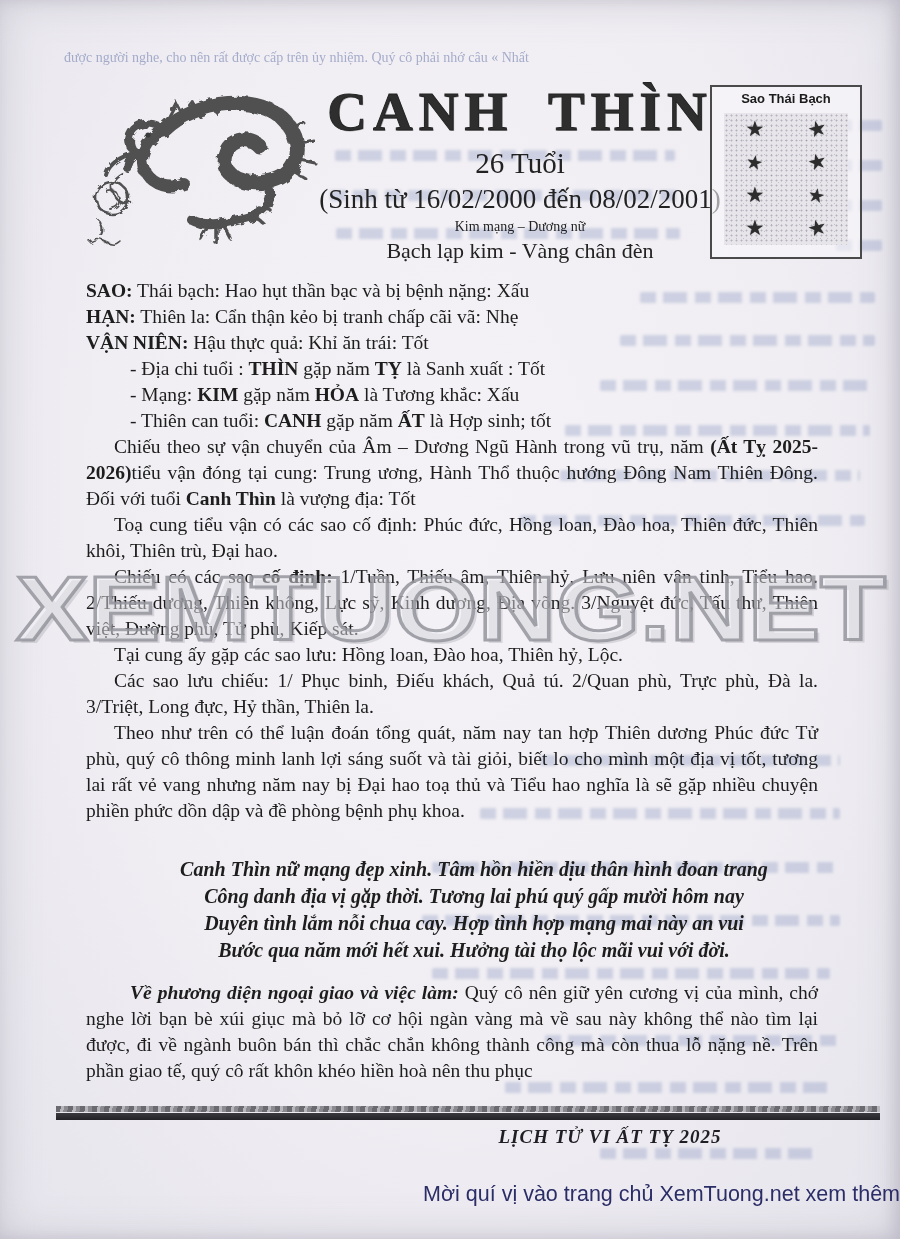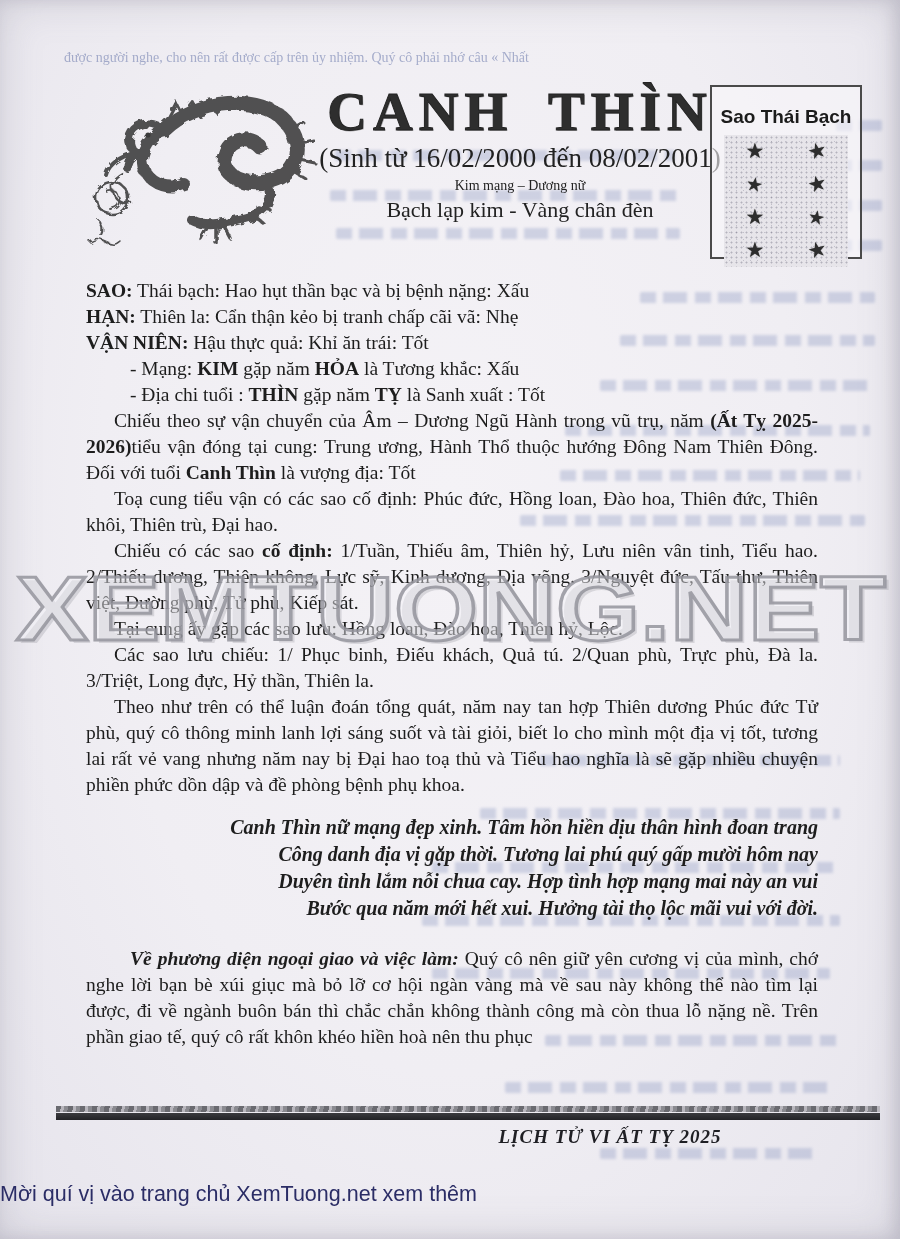--- a/index.html
+++ b/index.html
@@ -38,21 +38,21 @@
   }
   .age{font-size:29px;margin-top:8px;color:#222;}
   .birth{font-size:27px;margin-top:4px;color:#222;}
   .menh{font-size:14px;margin-top:4px;color:#222;}
   .napam{font-size:22px;margin-top:3px;color:#222;}
   .star-box{
     position:absolute;left:710px;top:85px;width:152px;height:174px;z-index:2;
     border:2px solid #4a4a4a;background:rgba(248,247,250,.6);box-sizing:border-box;
     text-align:center;
   }
-  .star-box-title{font-family:"Liberation Sans",sans-serif;font-weight:700;font-size:19px;margin-top:19px;color:#1b1b1b;}
+  .star-box-title{font-family:"Liberation Sans",sans-serif;font-weight:700;font-size:13px;margin-top:4px;color:#1b1b1b;}
   .star-grid{
     margin:7px 12px 0 12px;height:132px;
     display:grid;grid-template-columns:1fr 1fr;align-items:center;justify-items:center;
     background-color:#e7e5ea;
     background-image:radial-gradient(rgba(95,95,115,.38) .9px, transparent 1.1px),
                      radial-gradient(rgba(95,95,115,.28) .8px, transparent 1px);
     background-size:5px 5px, 7px 7px;background-position:0 0, 2px 3px;
   }
   .star{font-size:21px;color:#2d2d2d;line-height:1;text-shadow:0 0 1px #555;}
   .star:nth-child(2n){transform:rotate(-14deg);}
@@ -60,24 +60,24 @@
   
   .content{
     position:absolute;left:86px;top:278px;width:732px;z-index:2;
     font-size:19.5px;line-height:26px;text-align:justify;
   }
   .content b{font-weight:700;}
   .lede{white-space:nowrap;}
   .dash{padding-left:44px;white-space:nowrap;}
   .para{text-indent:28px;margin:0;}
   .verse{
-    margin:16px 0 0 44px;font-weight:700;font-style:italic;font-size:20px;line-height:27px;
-    text-align:right;
-  }
-  .ngoai-giao{margin-top:24px;text-indent:44px;}
+    margin:32px 0 0 44px;font-weight:700;font-style:italic;font-size:20px;line-height:27px;
+    text-align:center;
+  }
+  .ngoai-giao{margin-top:16px;text-indent:44px;}
   .ngoai-giao .lead{font-weight:700;font-style:italic;}
   
   .watermark{
     position:absolute;left:16px;top:564px;z-index:3;pointer-events:none;
     font-family:"Liberation Sans",sans-serif;font-weight:800;font-size:90px;line-height:1;
     transform:scaleX(1.20);transform-origin:left center;white-space:nowrap;
     color:rgba(246,245,249,.40);
     -webkit-text-stroke:3px rgba(148,148,156,.85);
     text-shadow:3px 3px 0 rgba(120,120,128,.22);
   }
@@ -88,21 +88,21 @@
   }
   .rule-solid{
     position:absolute;left:56px;right:20px;top:1113px;height:7px;z-index:2;
     background:linear-gradient(#3a3a3e,#232327);
   }
   .footer-title{
     position:absolute;top:1126px;left:430px;width:360px;text-align:center;z-index:2;
     font-weight:700;font-style:italic;font-size:19px;color:#1f1f24;letter-spacing:1px;
   }
   .bottom-note{
-    position:absolute;top:1182px;left:0;width:100%;text-align:left;z-index:2;
+    position:absolute;top:1182px;left:0;width:100%;text-align:right;z-index:2;
     font-family:"Liberation Sans",sans-serif;font-size:21.5px;color:#2b2d66;
   }
 </style>
 </head>
 <body>
 
 <div id="page">
 
   <div class="bleed-top">được người nghe, cho nên rất được cấp trên ủy nhiệm. Quý cô phải nhớ câu « Nhất</div>
   <div class="bleed-layer">
@@ -152,20 +152,21 @@
         <circle cx="38" cy="122" r="16" stroke-width="2.6"></circle>
         <path d="M32,116 q11,-4 13,6 q2,9 -9,11" stroke-width="1.8"></path>
         <path d="M24,144 q7,8 3,15" stroke-width="2"></path>
         <path d="M16,166 q8,-5 16,0 q8,5 14,-1" stroke-width="1.6"></path>
       </g>
     </svg>
   </div>
 
   <div class="head-center">
     <div class="main-title">CANH THÌN</div>
+    <div class="age">26 Tuổi</div>
     <div class="birth">(Sinh từ 16/02/2000 đến 08/02/2001)</div>
     <div class="menh">Kim mạng – Dương nữ</div>
     <div class="napam">Bạch lạp kim  -  Vàng chân đèn</div>
   </div>
 
   <div class="star-box">
     <div class="star-box-title">Sao Thái Bạch</div>
     <div class="star-grid">
         <span class="star">★</span>
         <span class="star">★</span>
@@ -175,22 +176,23 @@
         <span class="star">★</span>
         <span class="star">★</span>
         <span class="star">★</span>
       </div>
   </div>
 
   <div class="content">
     <div class="lede"><b>SAO:</b><span> Thái bạch: Hao hụt thần bạc và bị bệnh nặng: Xấu</span></div>
     <div class="lede"><b>HẠN:</b><span> Thiên la: Cẩn thận kẻo bị tranh chấp cãi vã: Nhẹ</span></div>
     <div class="lede"><b>VẬN NIÊN:</b><span> Hậu thực quả: Khỉ ăn trái: Tốt</span></div>
+    <div class="dash"><span>- Địa chi tuổi : </span><b>THÌN</b><span> gặp năm </span><b>TỴ</b><span> là Sanh xuất : Tốt</span></div>
     <div class="dash"><span>- Mạng: </span><b>KIM</b><span> gặp năm </span><b>HỎA</b><span> là Tương khắc: Xấu</span></div>
-    <div class="dash"><span>- Địa chi tuổi : </span><b>THÌN</b><span> gặp năm </span><b>TỴ</b><span> là Sanh xuất : Tốt</span></div>
+    <div class="dash"><span>- Thiên can tuổi: </span><b>CANH</b><span> gặp năm </span><b>ẤT</b><span> là Hợp sinh; tốt</span></div>
 
     <p class="para"><span>Chiếu theo sự vận chuyển của Âm – Dương Ngũ Hành trong vũ trụ, năm </span><b>(Ất Tỵ 2025-2026)</b><span>tiểu vận đóng tại cung: Trung ương, Hành Thổ thuộc hướng Đông Nam Thiên Đông. Đối với tuổi </span><b>Canh Thìn</b><span> là vượng địa: Tốt</span></p>
     <p class="para">Toạ cung tiểu vận có các sao cố định: Phúc đức, Hồng loan, Đào hoa, Thiên đức, Thiên khôi, Thiên trù, Đại hao.</p>
     <p class="para"><span>Chiếu có các sao </span><b>cố định:</b><span> 1/Tuần, Thiếu âm, Thiên hỷ, Lưu niên vân tinh, Tiểu hao. 2/Thiếu dương, Thiên không, Lực sỹ, Kinh dương, Địa võng. 3/Nguyệt đức, Tấu thư, Thiên việt, Đường phù, Tử phù, Kiếp sát.</span></p>
     <p class="para">Tại cung ấy gặp các sao lưu: Hồng loan, Đào hoa, Thiên hỷ, Lộc.</p>
     <p class="para">Các sao lưu chiếu: 1/ Phục binh, Điếu khách, Quả tú. 2/Quan phù, Trực phù, Đà la. 3/Triệt, Long đực, Hỷ thần, Thiên la.</p>
     <p class="para">Theo như trên có thể luận đoán tổng quát, năm nay tan hợp Thiên dương Phúc đức Tử phù, quý cô thông minh lanh lợi sáng suốt và tài giỏi, biết lo cho mình một địa vị tốt, tương lai rất vẻ vang nhưng năm nay bị Đại hao toạ thủ và Tiểu hao nghĩa là sẽ gặp nhiều chuyện phiền phức dồn dập và đề phòng bệnh phụ khoa.</p>
 
     <div class="verse">
       <div>Canh Thìn nữ mạng đẹp xinh. Tâm hồn hiền dịu thân hình đoan trang</div>

